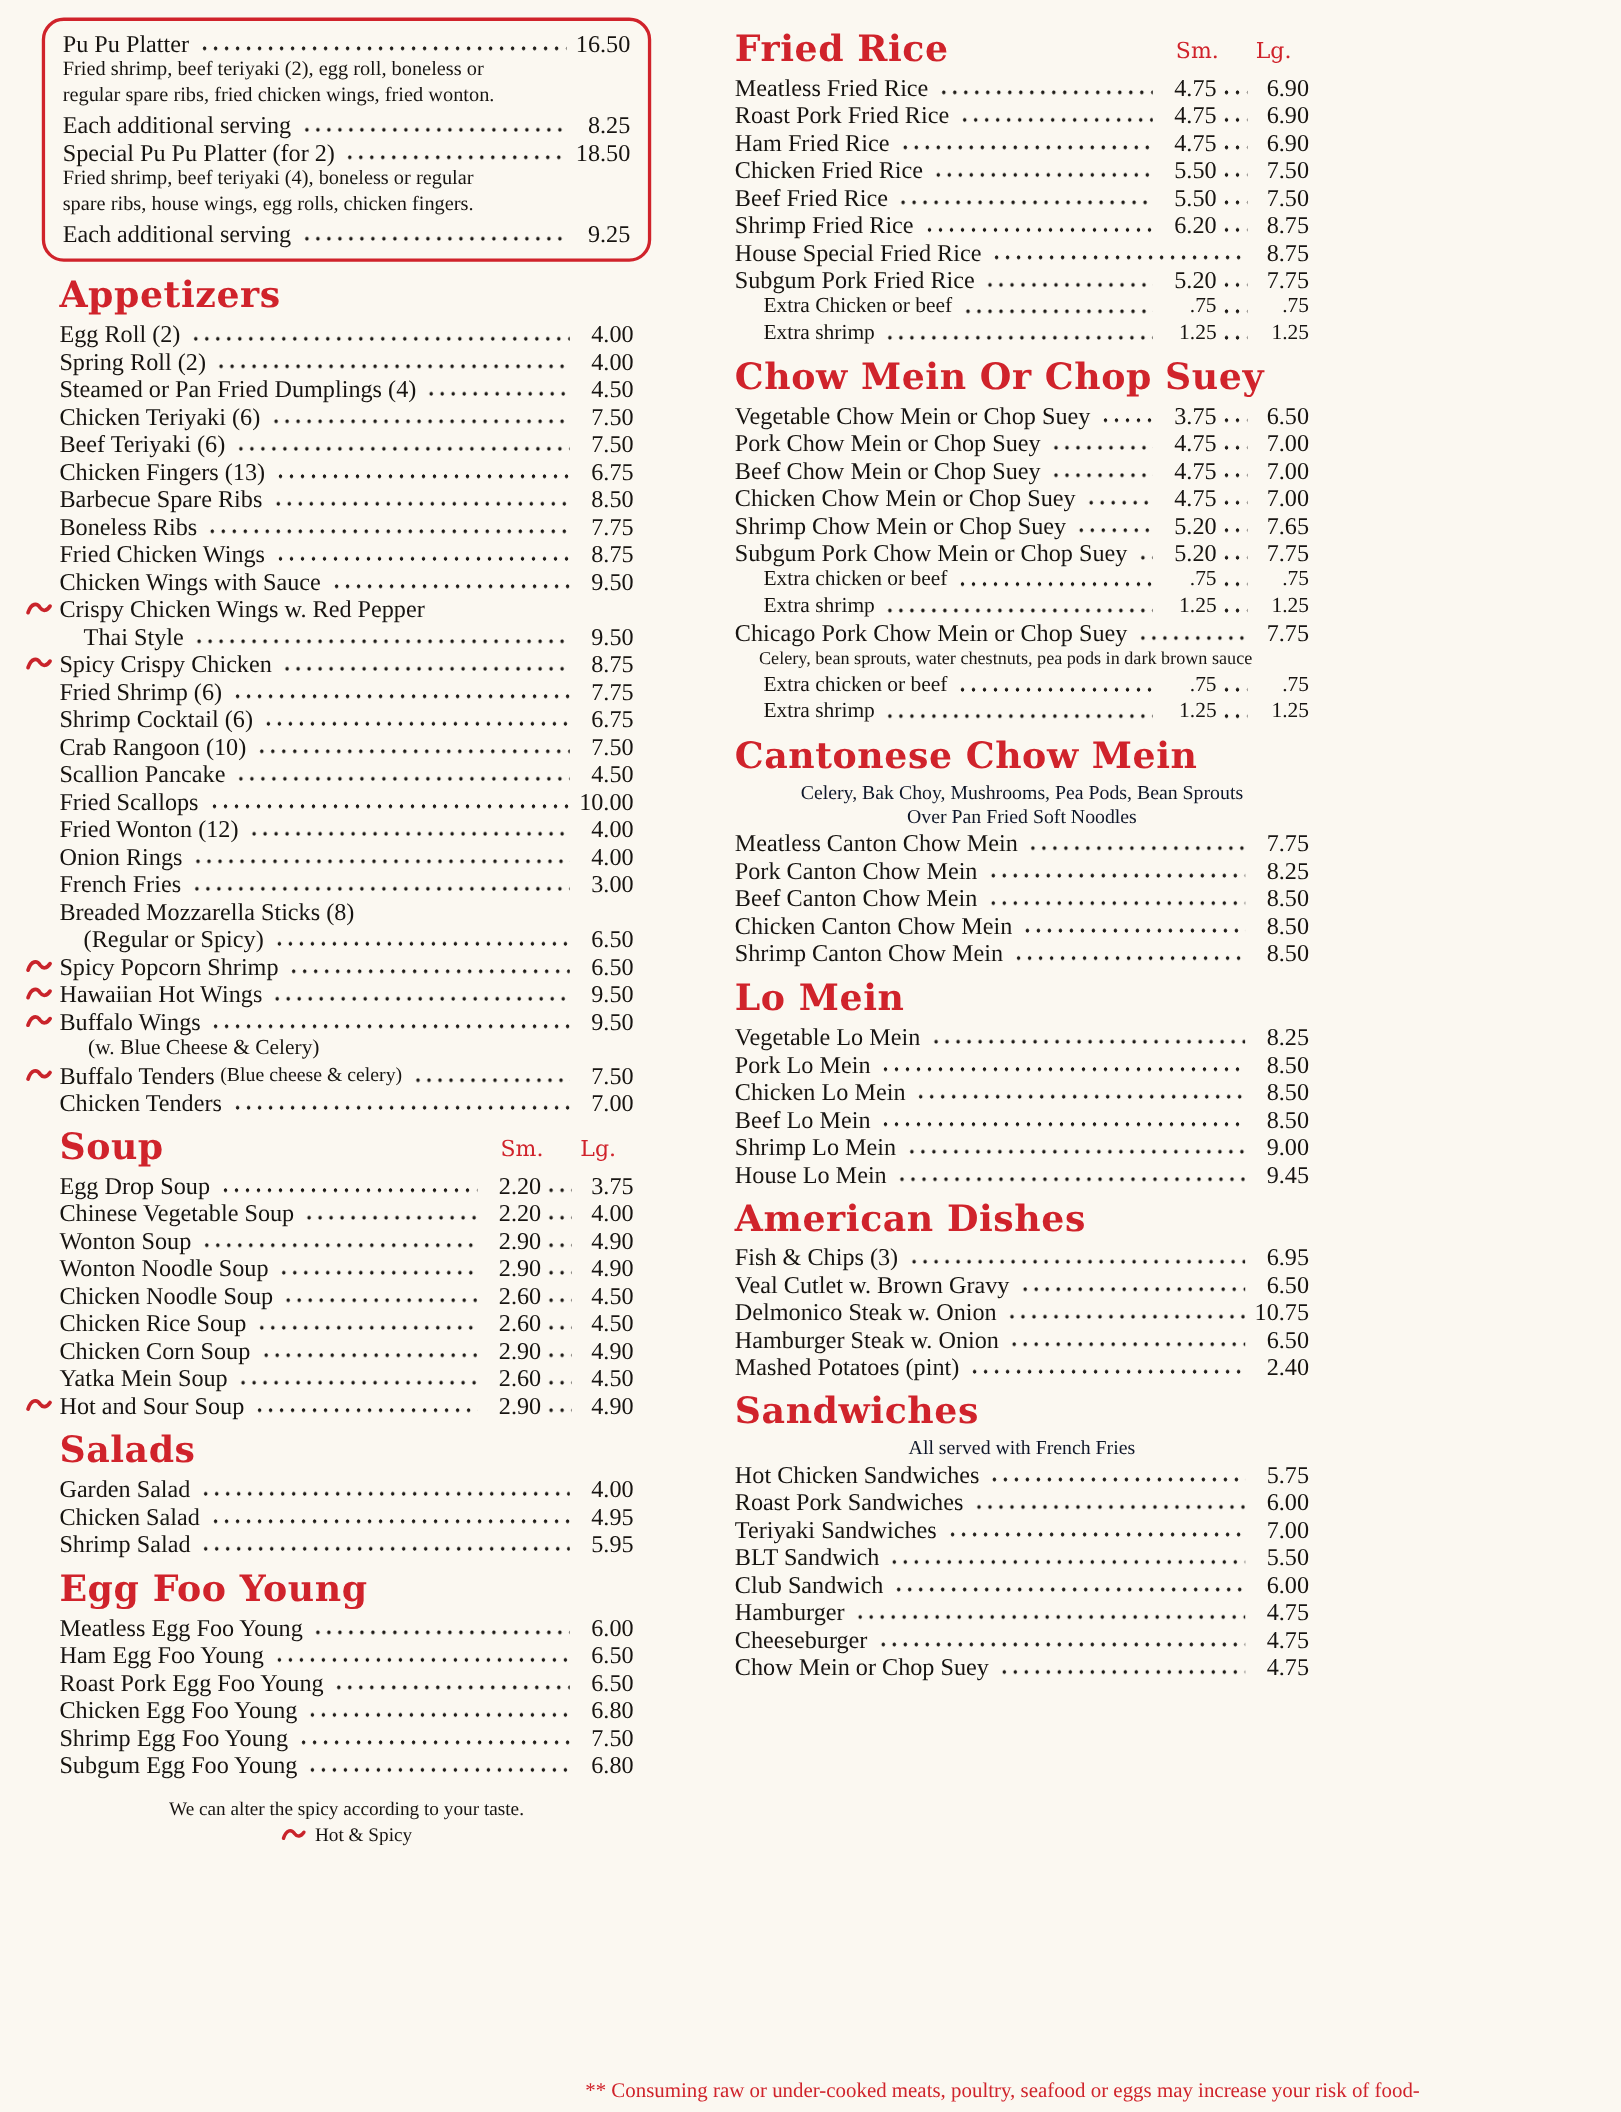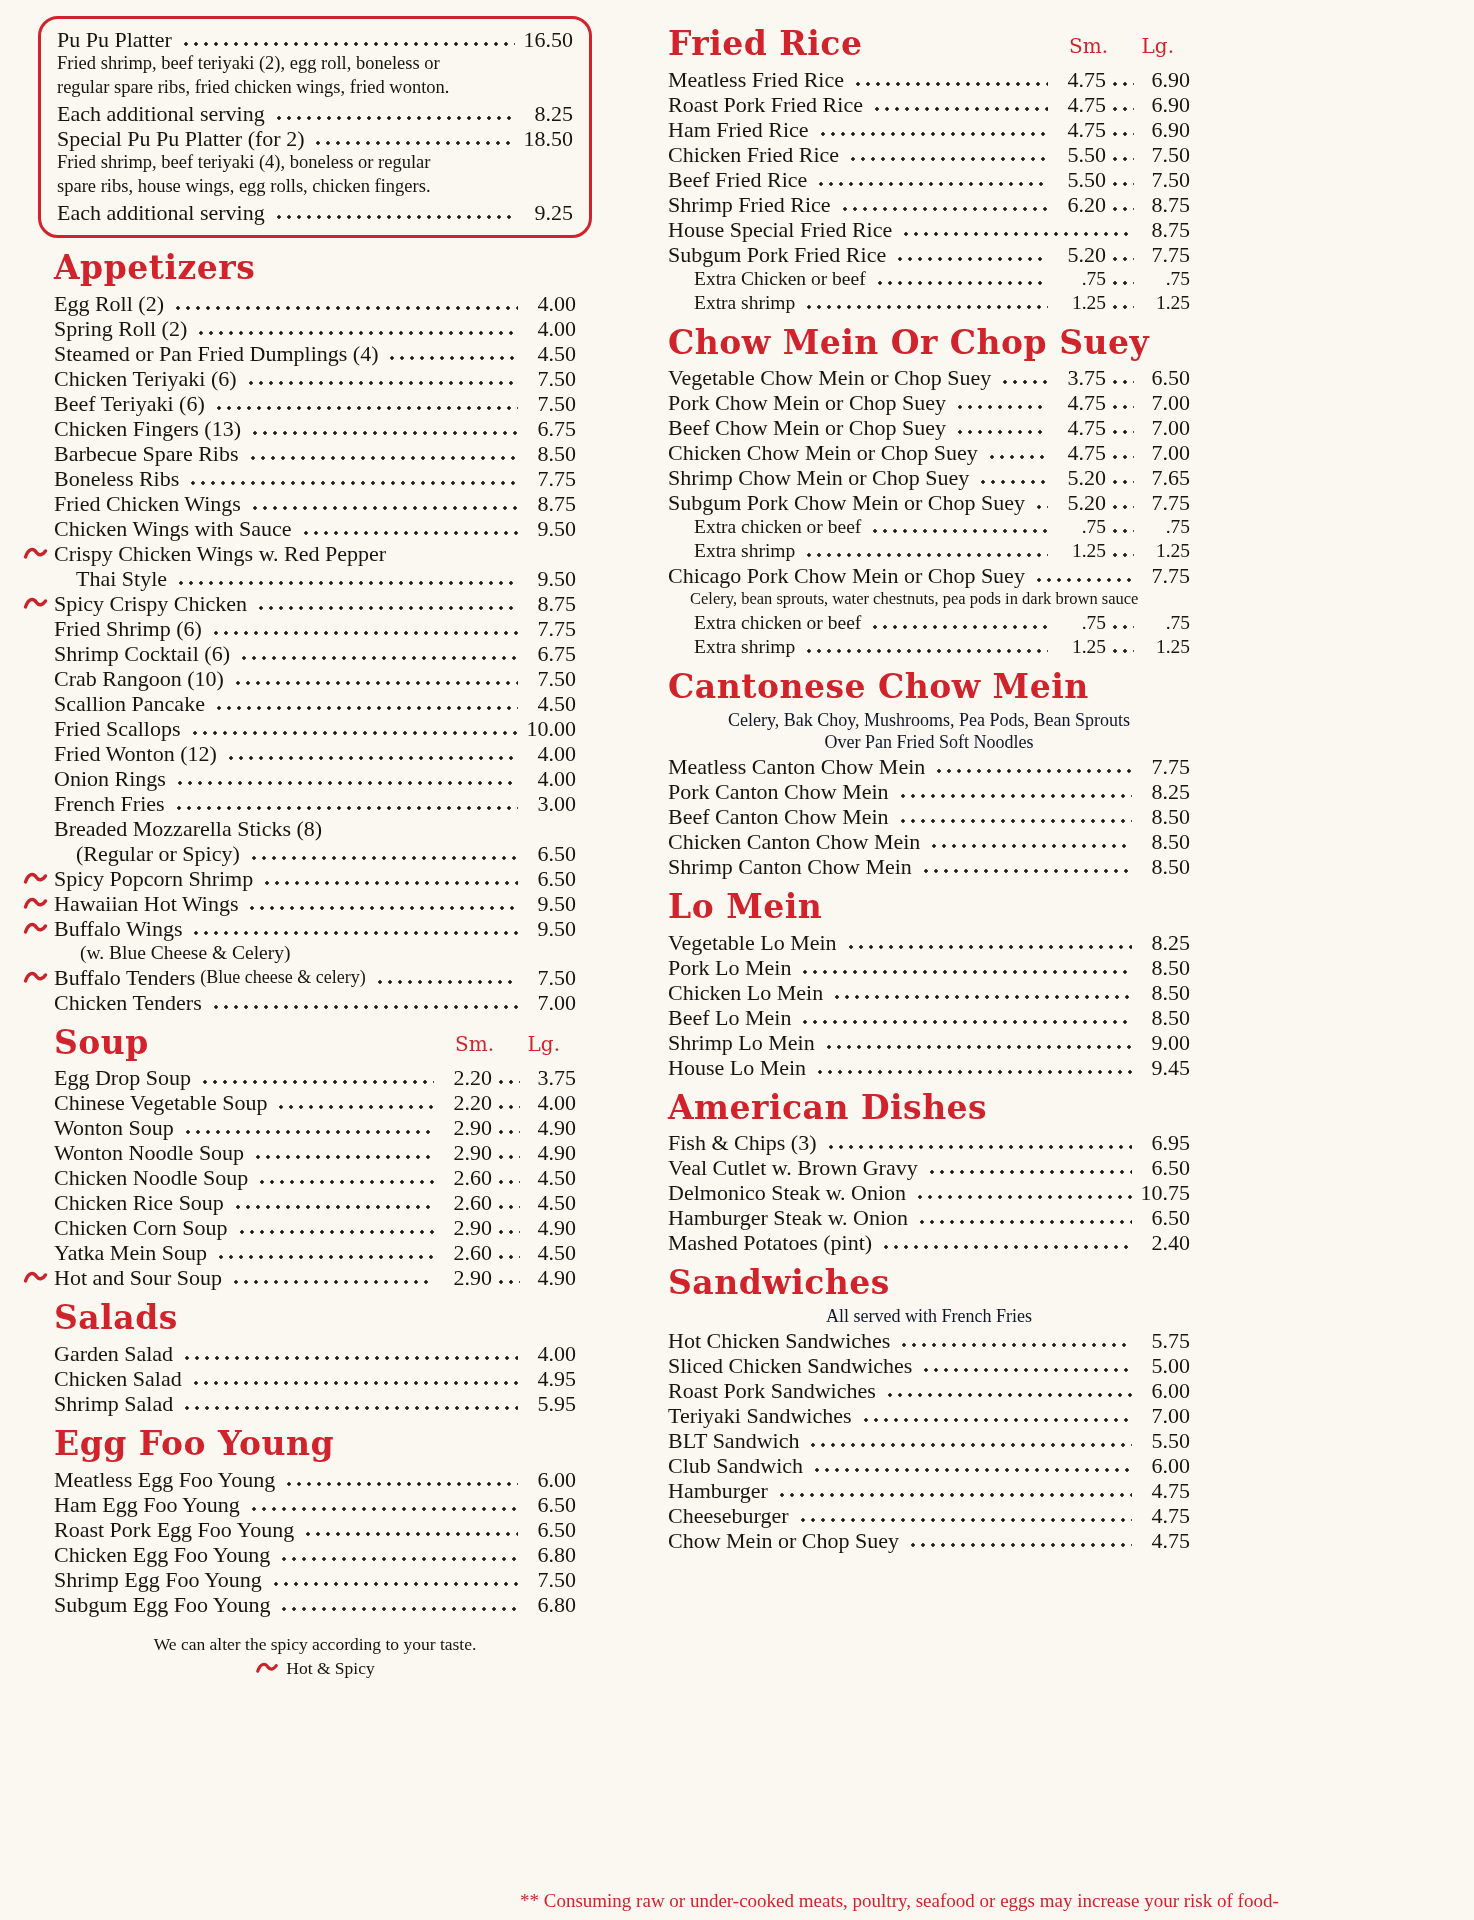--- a/index.html
+++ b/index.html
@@ -58,21 +58,21 @@
   .box .desc{font-size:18.5px;line-height:21px;text-align:left;padding:0}
 
   .spicy{position:absolute;left:-31px;bottom:6px;width:25px;height:14px}
   .spicy svg,.spicy-inline svg{display:block;width:100%;height:100%}
 
   .footer-left{text-align:center;font-size:17.5px;line-height:22px;margin-top:16px}
   .footer-left .hs{display:flex;justify-content:center;align-items:center;gap:7px;margin-top:2px}
   .spicy-inline{display:inline-block;width:24px;height:13px}
 
   .footnote{
-    position:absolute;bottom:8px;left:520px;
+    position:absolute;bottom:8px;left:532px;
     color:#d0232b;font-size:19px;white-space:nowrap;margin-top:36px;
   }
 </style>
 </head>
 <body>
 
 <div class="menu">
   <div class="col">
     <div id="col-0">
         <section class="sec box">
@@ -654,25 +654,20 @@
         </section>
         <section class="sec">
           <div class="shead"><h2>Sandwiches</h2></div>
           <div class="sub">All served with French Fries</div>
           <div class="row">
             <span class="nm">Hot Chicken Sandwiches</span>
             <span class="dots"></span>
             <span class="p">5.75</span>
           </div>
           <div class="row">
-            <span class="nm">Sliced Chicken Sandwiches</span>
-            <span class="dots"></span>
-            <span class="p">5.00</span>
-          </div>
-          <div class="row">
             <span class="nm">Roast Pork Sandwiches</span>
             <span class="dots"></span>
             <span class="p">6.00</span>
           </div>
           <div class="row">
             <span class="nm">Teriyaki Sandwiches</span>
             <span class="dots"></span>
             <span class="p">7.00</span>
           </div>
           <div class="row">

